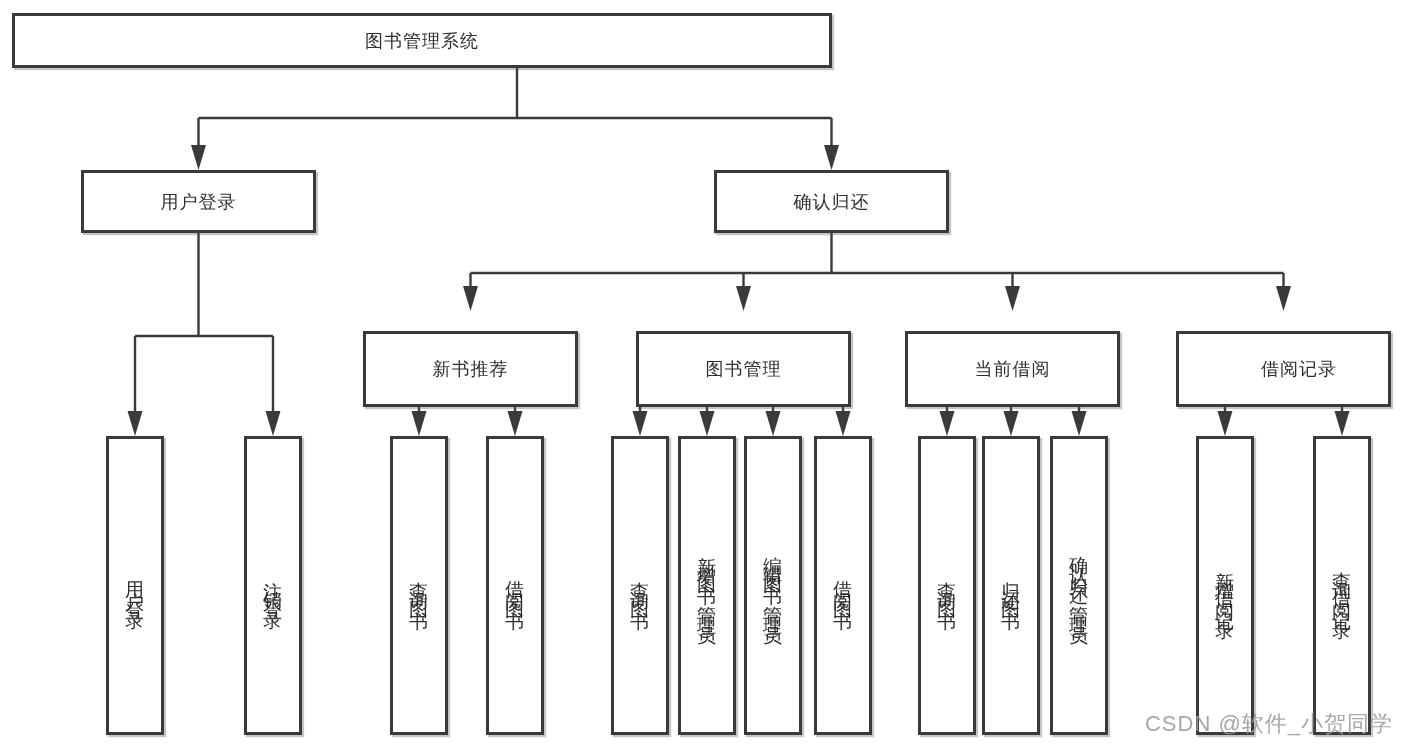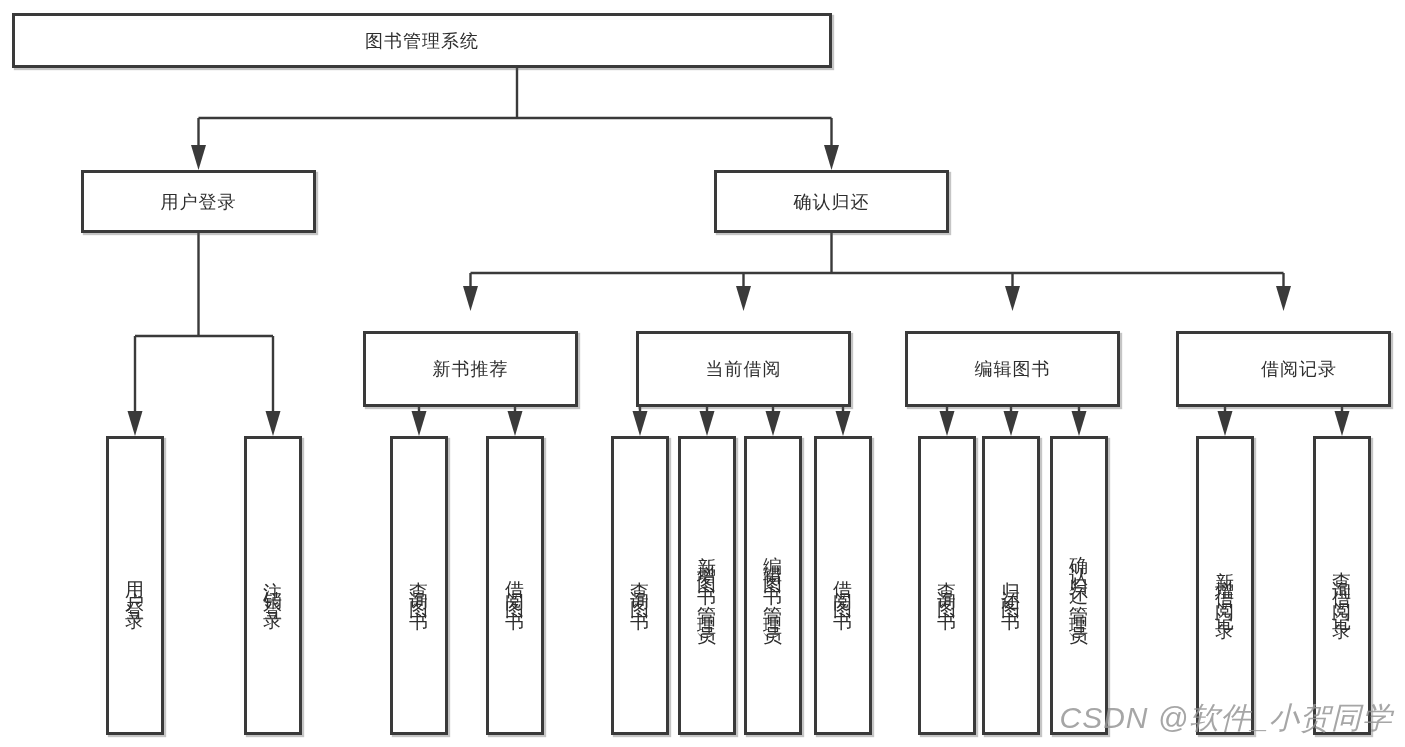--- a/index.html
+++ b/index.html
@@ -39,26 +39,25 @@
     font-size: 19px;
     font-weight: 500;
     color: #2e2e2e;
     letter-spacing: 10px;
     line-height: 1;
   }
   .watermark {
     position: absolute;
     right: 12px;
     bottom: 8px;
-    font-size: 30px;
+    font-size: 22px;
     color: rgba(150,150,150,0.85);
     letter-spacing: 1px;
     white-space: nowrap;
     z-index: 5;
-    font-style: italic;
   }
   
   .n-root { left: 12px;  top: 13px;  width: 820px; height: 55px; }
   .n-l2a  { left: 81px;  top: 170px; width: 235px;  height: 63px; }
   .n-l2b  { left: 714px; top: 170px; width: 235px;  height: 63px; }
   .n-l3   { top: 311px;  width: 215px; height: 76px; margin-top: 20px; }
   .n-l3a  { left: 363px; }  .n-l3b { left: 636px; }
   .n-l3c  { left: 905px; }  .n-l3d { left: 1176px; padding-left: 31px; }
   .leaf   { top: 436px; width: 58px; height: 299px; }
   .lf-1a { left: 106px; }  .lf-1b { left: 244px; }
@@ -114,24 +113,24 @@
     <span class="h-label">用户登录</span>
   </div>
   <div class="box n-l2b">
     <span class="h-label">确认归还</span>
   </div>
 
   <div class="box n-l3 n-l3a">
     <span class="h-label">新书推荐</span>
   </div>
   <div class="box n-l3 n-l3b">
-    <span class="h-label">当前借阅</span>
+    <span class="h-label">图书管理</span>
   </div>
   <div class="box n-l3 n-l3c">
-    <span class="h-label">编辑图书</span>
+    <span class="h-label">当前借阅</span>
   </div>
   <div class="box n-l3 n-l3d">
     <span class="h-label">借阅记录</span>
   </div>
 
   <div class="box leaf lf-1a">
     <span class="v-label">用户登录</span>
   </div>
   <div class="box leaf lf-1b">
     <span class="v-label">注销登录</span>

